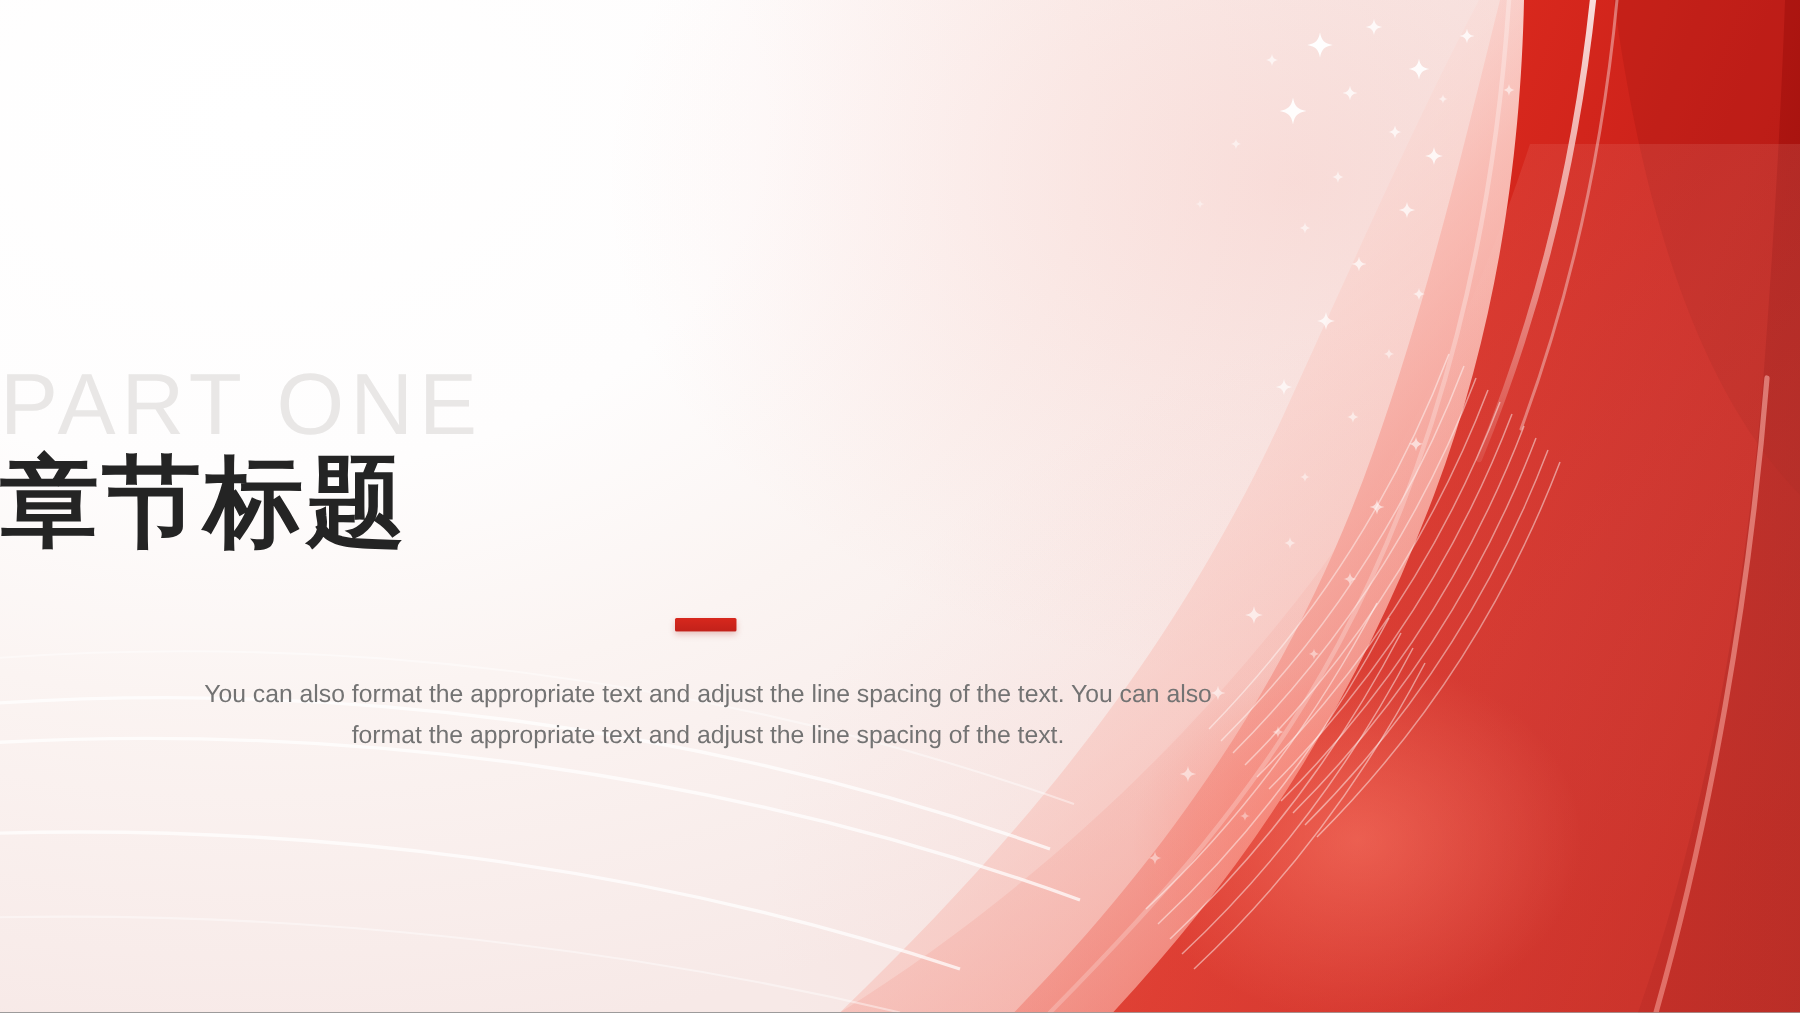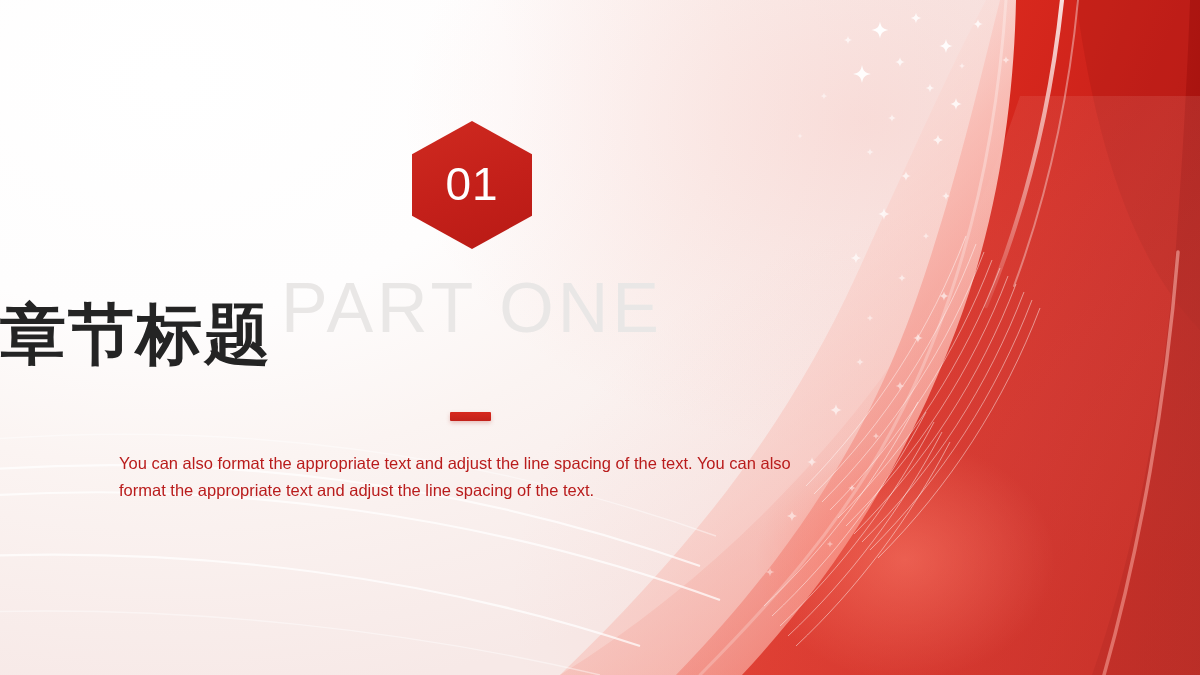--- a/index.html
+++ b/index.html
@@ -65,25 +65,24 @@
     letter-spacing: 1px;
     line-height: 1;
     padding-bottom: 2px;
     box-sizing: border-box;
   }
 
   
   .ghost-title {
     position: absolute;
     left: 0;
-    top: 273px;
+    top: 241px;
     width: 944px;
-    text-align: center;
     color: #e9e7e6;
-    font-size: 70px;
+    font-size: 58px;
     font-weight: 400;
     letter-spacing: 4px;
     line-height: 1;
     white-space: nowrap;
     user-select: none;
   }
 
   
   .main-title {
     position: absolute;
@@ -106,24 +105,25 @@
     width: 41px;
     height: 9px;
     border-radius: 1px;
     background: linear-gradient(180deg, #d7281d 0%, #c2211a 100%);
     box-shadow: 0 2px 4px rgba(170,40,30,0.25);
   }
 
   
   .body-text {
     position: absolute;
-    left: 119px;
+    left: 132px;
     top: 450px;
     width: 680px;
-    color: #b91c1c;
+    text-align: center;
+    color: #737373;
     font-size: 16.5px;
     font-weight: 400;
     line-height: 1.62;
   }
 </style>
 </head>
 <body>
 
 <div id="slide">
 
@@ -273,24 +273,20 @@
       <use href="#spark" x="792" y="516" transform="translate(792,516) scale(0.55) translate(-792,-516)" opacity="0.5"></use>
       <use href="#spark" x="830" y="544" transform="translate(830,544) scale(0.34) translate(-830,-544)" opacity="0.4"></use>
       <use href="#spark" x="770" y="572" transform="translate(770,572) scale(0.45) translate(-770,-572)" opacity="0.44"></use>
       <use href="#spark" x="1006" y="60" transform="translate(1006,60) scale(0.4) translate(-1006,-60)" opacity="0.55"></use>
       <use href="#spark" x="824" y="96" transform="translate(824,96) scale(0.36) translate(-824,-96)" opacity="0.5"></use>
       <use href="#spark" x="800" y="136" transform="translate(800,136) scale(0.3) translate(-800,-136)" opacity="0.42"></use>
       <use href="#spark" x="962" y="66" transform="translate(962,66) scale(0.32) translate(-962,-66)" opacity="0.55"></use>
     </g>
   </svg>
 
-  <div class="hex-badge">
-    <div class="hex-shape"></div>
-    <div class="hex-number">01</div>
-  </div>
 
   <div class="ghost-title">PART ONE</div>
 
   <div class="main-title">章节标题</div>
 
   <div class="divider"></div>
 
   <div class="body-text">You can also format the appropriate text and adjust the line spacing of the text. You can also format the appropriate text and adjust the line spacing of the text.</div>
 
 </div>

